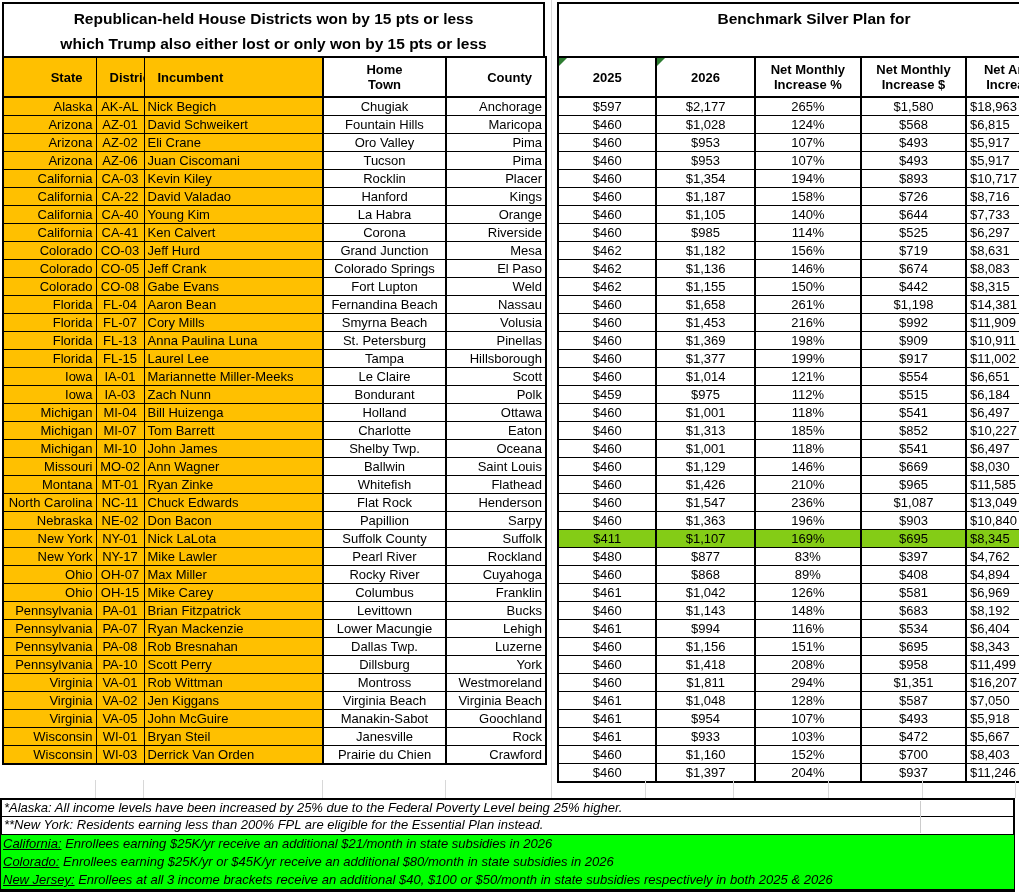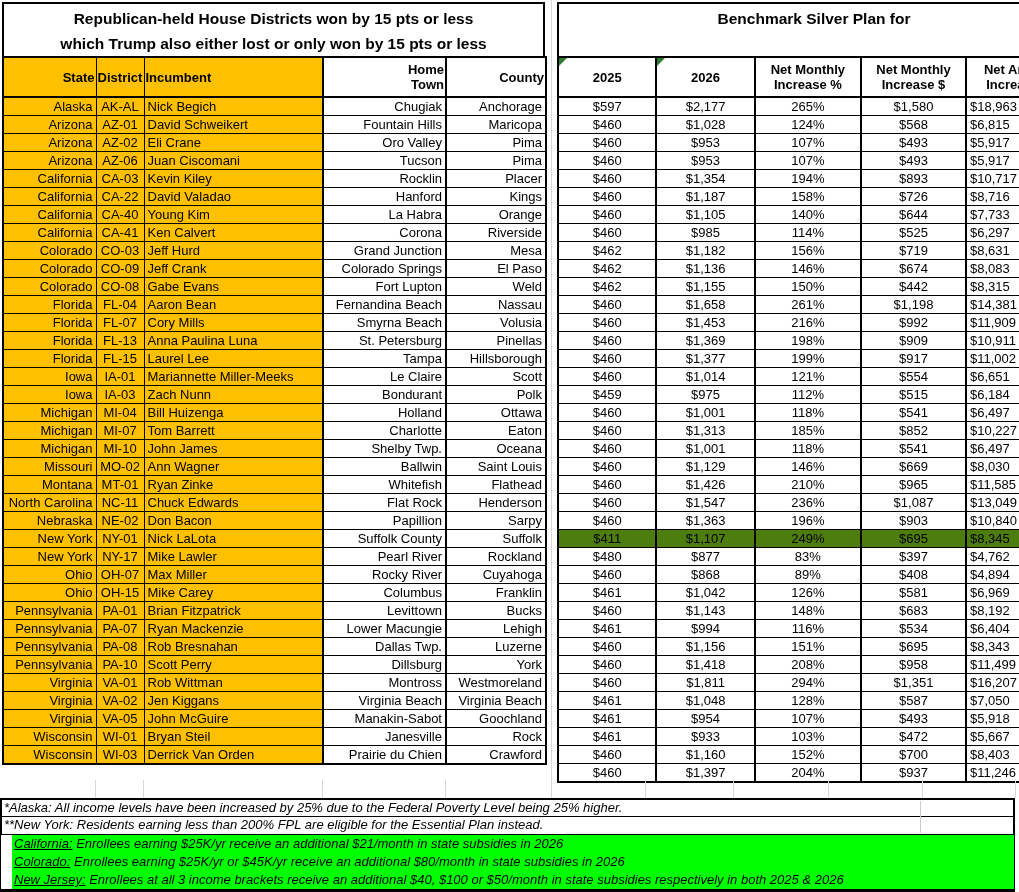--- a/index.html
+++ b/index.html
@@ -16,55 +16,55 @@
     text-align:center;font-weight:bold;font-size:15.5px;line-height:25px;padding-top:2px;
     background:#fff;
   }
   table{border-collapse:collapse;table-layout:fixed;width:100%;border:2px solid #000;background:#fff;}
   th,td{
     box-sizing:border-box;border:1px solid #000;height:18px;padding:0 3px;
     font-size:13px;line-height:17px;white-space:nowrap;overflow:hidden;
   }
   thead th{
     height:40px;font-weight:bold;text-align:center;font-size:13px;line-height:15px;
-    padding:0 1px;vertical-align:middle;border-bottom-width:2px;background:#fff;position:relative;
+    padding:0 13px;vertical-align:middle;border-bottom-width:2px;background:#fff;position:relative;
   }
   
   .left .st{background:#FFC000;text-align:right;}
   .left .di{background:#FFC000;text-align:center;}
   .left .inc{background:#FFC000;text-align:left;border-right-width:2px;}
-  .left .ho{text-align:right;border-right-width:2px;margin-top:6px;}
+  .left .ho{text-align:center;border-right-width:2px;margin-top:6px;}
   .left .co{text-align:right;}
   .left thead th{background:#fff;}
   
   .right th,.right td{border-left-width:2px;border-right-width:2px;}
   .right td{text-align:center;}
   .right td.va{text-align:left;padding-right:4px;}
-  .right tr.hl td{background:#4d7c0f;}
+  .right tr.hl td{background:#84cc16;}
   .tri{
     position:absolute;top:0;left:0;width:0;height:0;
     border-top:8px solid #2e7d32;border-right:8px solid transparent;
   }
   
   .spacer{position:absolute;left:0;top:780px;width:1019px;height:18px;}
   .gv{position:absolute;top:0;width:1px;height:18px;background:#d8d8d8;}
   
   .footnotes{position:absolute;left:0;top:798px;width:1015px;}
   .fn-box{box-sizing:border-box;border:2px solid #000;border-bottom:none;background:#fff;position:relative;}
   .fn-row{
     box-sizing:border-box;height:17px;font-size:13px;font-style:italic;
     line-height:16px;padding-left:2px;white-space:nowrap;overflow:hidden;
   }
   .fn-box .fn-row:first-child{border-bottom:1px solid #000;}
   .fn-seg{position:absolute;left:0;top:16px;width:100px;height:1px;background:#000;}
   .fn-v{position:absolute;left:918px;top:1px;width:1px;height:32px;background:#ccc;}
   .fn-green{
     box-sizing:border-box;border:1px solid #000;border-top:1px solid #000;border-bottom:3px solid #000;
   }
-  .fn-green .fn-row{height:18px;line-height:17px;background:#00FF00;margin-left:11px;}
+  .fn-green .fn-row{height:18px;line-height:17px;background:#00FF00;}
   .fn-lead{text-decoration:underline;}
 </style>
 </head>
 <body>
 
 <div class="gapline"></div>
 
 <section class="tbl left">
   <div class="title">
     <div>Republican-held House Districts won by 15 pts or less</div>
@@ -157,21 +157,21 @@
         </tr>
         <tr>
           <td class="st">Colorado</td>
           <td class="di">CO-03</td>
           <td class="inc">Jeff Hurd</td>
           <td class="ho">Grand Junction</td>
           <td class="co">Mesa</td>
         </tr>
         <tr>
           <td class="st">Colorado</td>
-          <td class="di">CO-09</td>
+          <td class="di">CO-05</td>
           <td class="inc">Jeff Crank</td>
           <td class="ho">Colorado Springs</td>
           <td class="co">El Paso</td>
         </tr>
         <tr>
           <td class="st">Colorado</td>
           <td class="di">CO-08</td>
           <td class="inc">Gabe Evans</td>
           <td class="ho">Fort Lupton</td>
           <td class="co">Weld</td>
@@ -563,21 +563,21 @@
         <tr>
           <td class="v">$460</td>
           <td class="v">$1,363</td>
           <td class="v">196%</td>
           <td class="v">$903</td>
           <td class="va">$10,840</td>
         </tr>
         <tr class="hl">
           <td class="v">$411</td>
           <td class="v">$1,107</td>
-          <td class="v">249%</td>
+          <td class="v">169%</td>
           <td class="v">$695</td>
           <td class="va">$8,345</td>
         </tr>
         <tr>
           <td class="v">$480</td>
           <td class="v">$877</td>
           <td class="v">83%</td>
           <td class="v">$397</td>
           <td class="va">$4,762</td>
         </tr>

